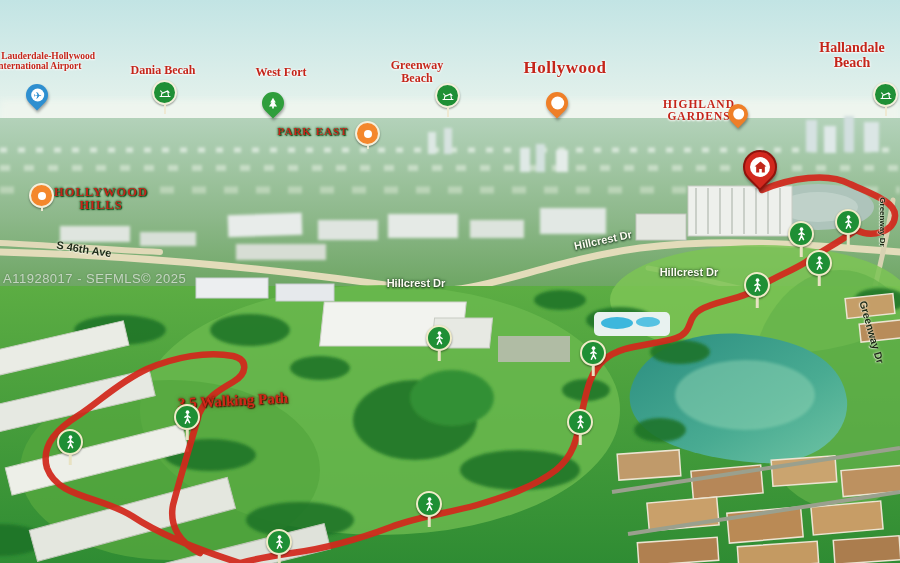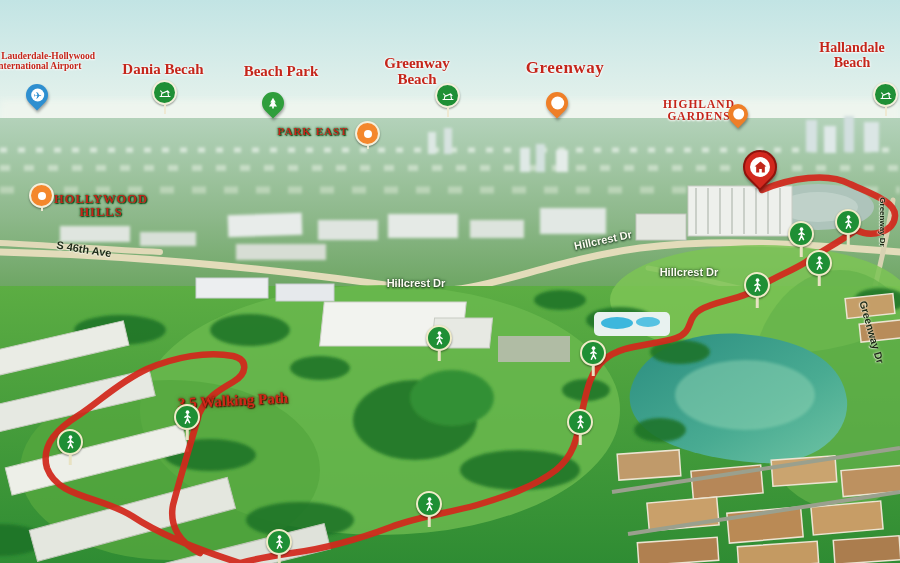--- a/index.html
+++ b/index.html
@@ -5,21 +5,21 @@
   html,body{margin:0;padding:0;background:#222;}
   #stage{position:relative;width:900px;height:563px;overflow:hidden;
          font-family:"Liberation Sans",sans-serif;background:#9fc9a8;}
   #stage svg.scene{position:absolute;left:0;top:0;}
   
   .lbl{position:absolute;transform:translate(-50%,-50%);text-align:center;
        font-family:"Liberation Serif","DejaVu Serif",serif;font-weight:bold;
        color:#c4251a;line-height:1.05;white-space:pre-line;
        text-shadow:0 0 3px rgba(255,255,255,.95),0 0 2px rgba(255,255,255,.9),0 1px 2px rgba(255,255,255,.8);}
   .lbl.big{font-size:17px;letter-spacing:.5px;}
-  .lbl.med{font-size:15px;font-family:Liberation Serif, serif;}
+  .lbl.med{font-size:12px;font-family:Liberation Serif, serif;}
   .lbl.sm{font-size:9.5px;}
   .lbl.caps{letter-spacing:1px;}
   .lbl.green-glow{text-shadow:0 0 2px #0e4d1c,0 0 3px #1c6a28,1px 1px 1px #0e4d1c;}
   .street{position:absolute;transform:translate(-50%,-50%);font-weight:bold;
           font-size:11px;color:#fdfdf2;white-space:nowrap;
           text-shadow:0 1px 2px #15341a,0 0 3px #15341a;}
   .street.dark{color:#1d2a17;text-shadow:0 0 3px rgba(245,245,220,.9),0 1px 1px rgba(255,255,255,.7);}
   .street.vert{writing-mode:vertical-rl;font-size:8px;}
   .pathlbl{position:absolute;transform:translate(-50%,-50%) rotate(-3deg);
            font-family:"Liberation Serif",serif;font-weight:bold;font-size:15px;
@@ -228,37 +228,38 @@
         <path d="M1 8.5 H11 M2.2 8.5 L2.8 5.4 L8.6 3 L10 4.4 M8.6 3 L9.6 8.5 M3.6 5 L1.6 2.8" stroke="#fff" stroke-width="1.1" fill="none" stroke-linecap="round"></path>
       </symbol>
       <symbol id="tree-icon" viewBox="0 0 10 12">
         <path d="M5 0.8 L7.8 5.4 H6.4 L9 9.6 H5.8 V11.4 H4.2 V9.6 H1 L3.6 5.4 H2.2 Z" fill="#fff"></path>
       </symbol>
     </defs>
   </svg>
 
   <div class="lbl sm" style="left:38px;top:62px;width:122px">Fort Lauderdale-Hollywood International Airport</div>
   <div class="lbl med" style="left:163px;top:70px">Dania Becah</div>
-  <div class="lbl med" style="left:281px;top:72px">Beach Park</div>
+  <div class="lbl med" style="left:281px;top:72px">West Fort</div>
   <div class="lbl med" style="left:417px;top:72px;width:80px">Greenway Beach</div>
-  <div class="lbl big" style="left:565px;top:68px">Greenway</div>
+  <div class="lbl big" style="left:565px;top:68px">Hollywood</div>
   <div class="lbl" style="left:852px;top:56px;width:94px;font-size:14px">Hallandale Beach</div>
   <div class="lbl caps green-glow" style="left:313px;top:132px;font-size:11px">PARK EAST</div>
   <div class="lbl caps" style="left:699px;top:110px;width:96px;font-size:11.5px">HIGHLAND GARDENS</div>
-  <div class="lbl caps green-glow" style="left:101px;top:206px;width:124px;font-size:12.5px">HOLLYWOOD HILLS</div>
+  <div class="lbl caps green-glow" style="left:101px;top:199px;width:124px;font-size:12.5px">HOLLYWOOD HILLS</div>
 
   <div class="street dark" style="left:84px;top:249px;transform:translate(-50%,-50%) rotate(9deg)">S 46th Ave</div>
   <div class="street" style="left:416px;top:283px">Hillcrest Dr</div>
   <div class="street" style="left:603px;top:240px;transform:translate(-50%,-50%) rotate(-12deg)">Hillcrest Dr</div>
   <div class="street" style="left:689px;top:272px">Hillcrest Dr</div>
   <div class="street dark vert" style="left:882px;top:222px">Greenway Dr</div>
   <div class="street dark" style="left:872px;top:332px;font-size:10.5px;transform:translate(-50%,-50%) rotate(74deg)">Greenway Dr</div>
 
   <div class="pathlbl" style="left:233px;top:401px">3.5 Walking Path</div>
 
+  <div class="watermark">A11928017 - SEFMLS© 2025</div>
 
   <div class="tpin blue" style="left:26px;top:84px">
     <span class="inner">
         <span class="glyph-plane">✈</span>
       </span>
     </div>
 
   <div class="cpin green" style="left:152px;top:80px">
     <svg width="12" height="10">
         <use href="#chair-icon"></use>

